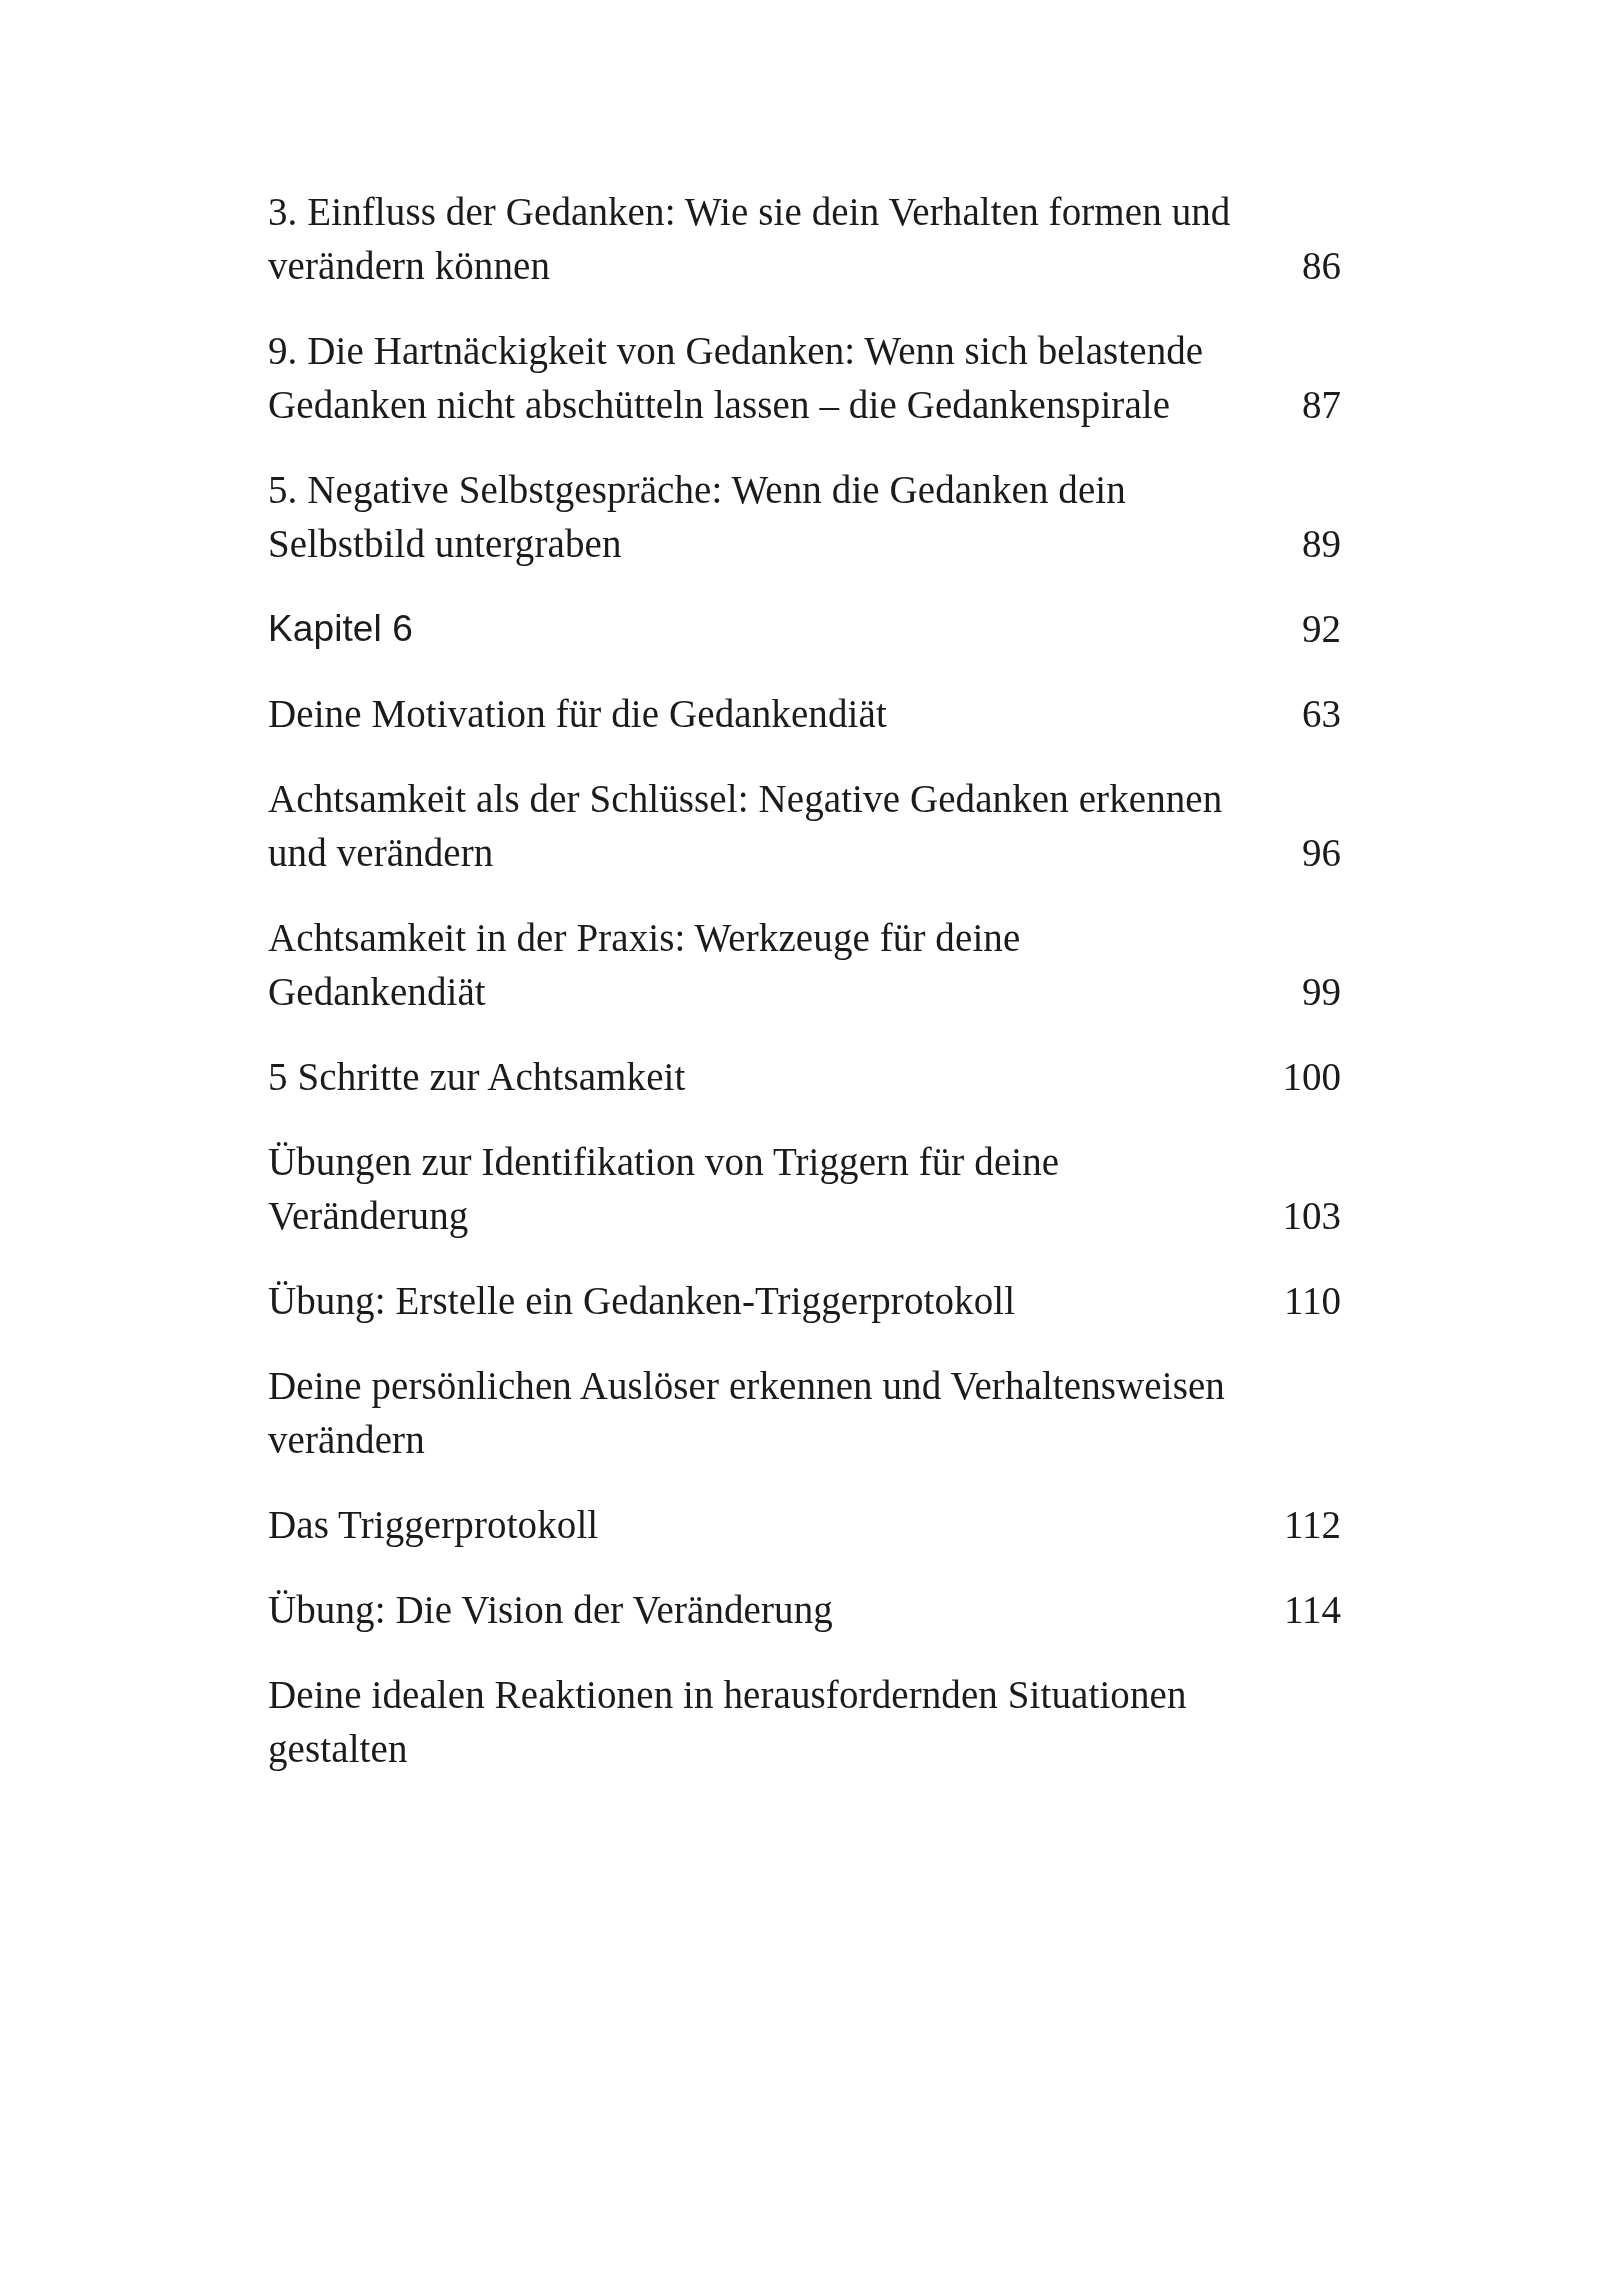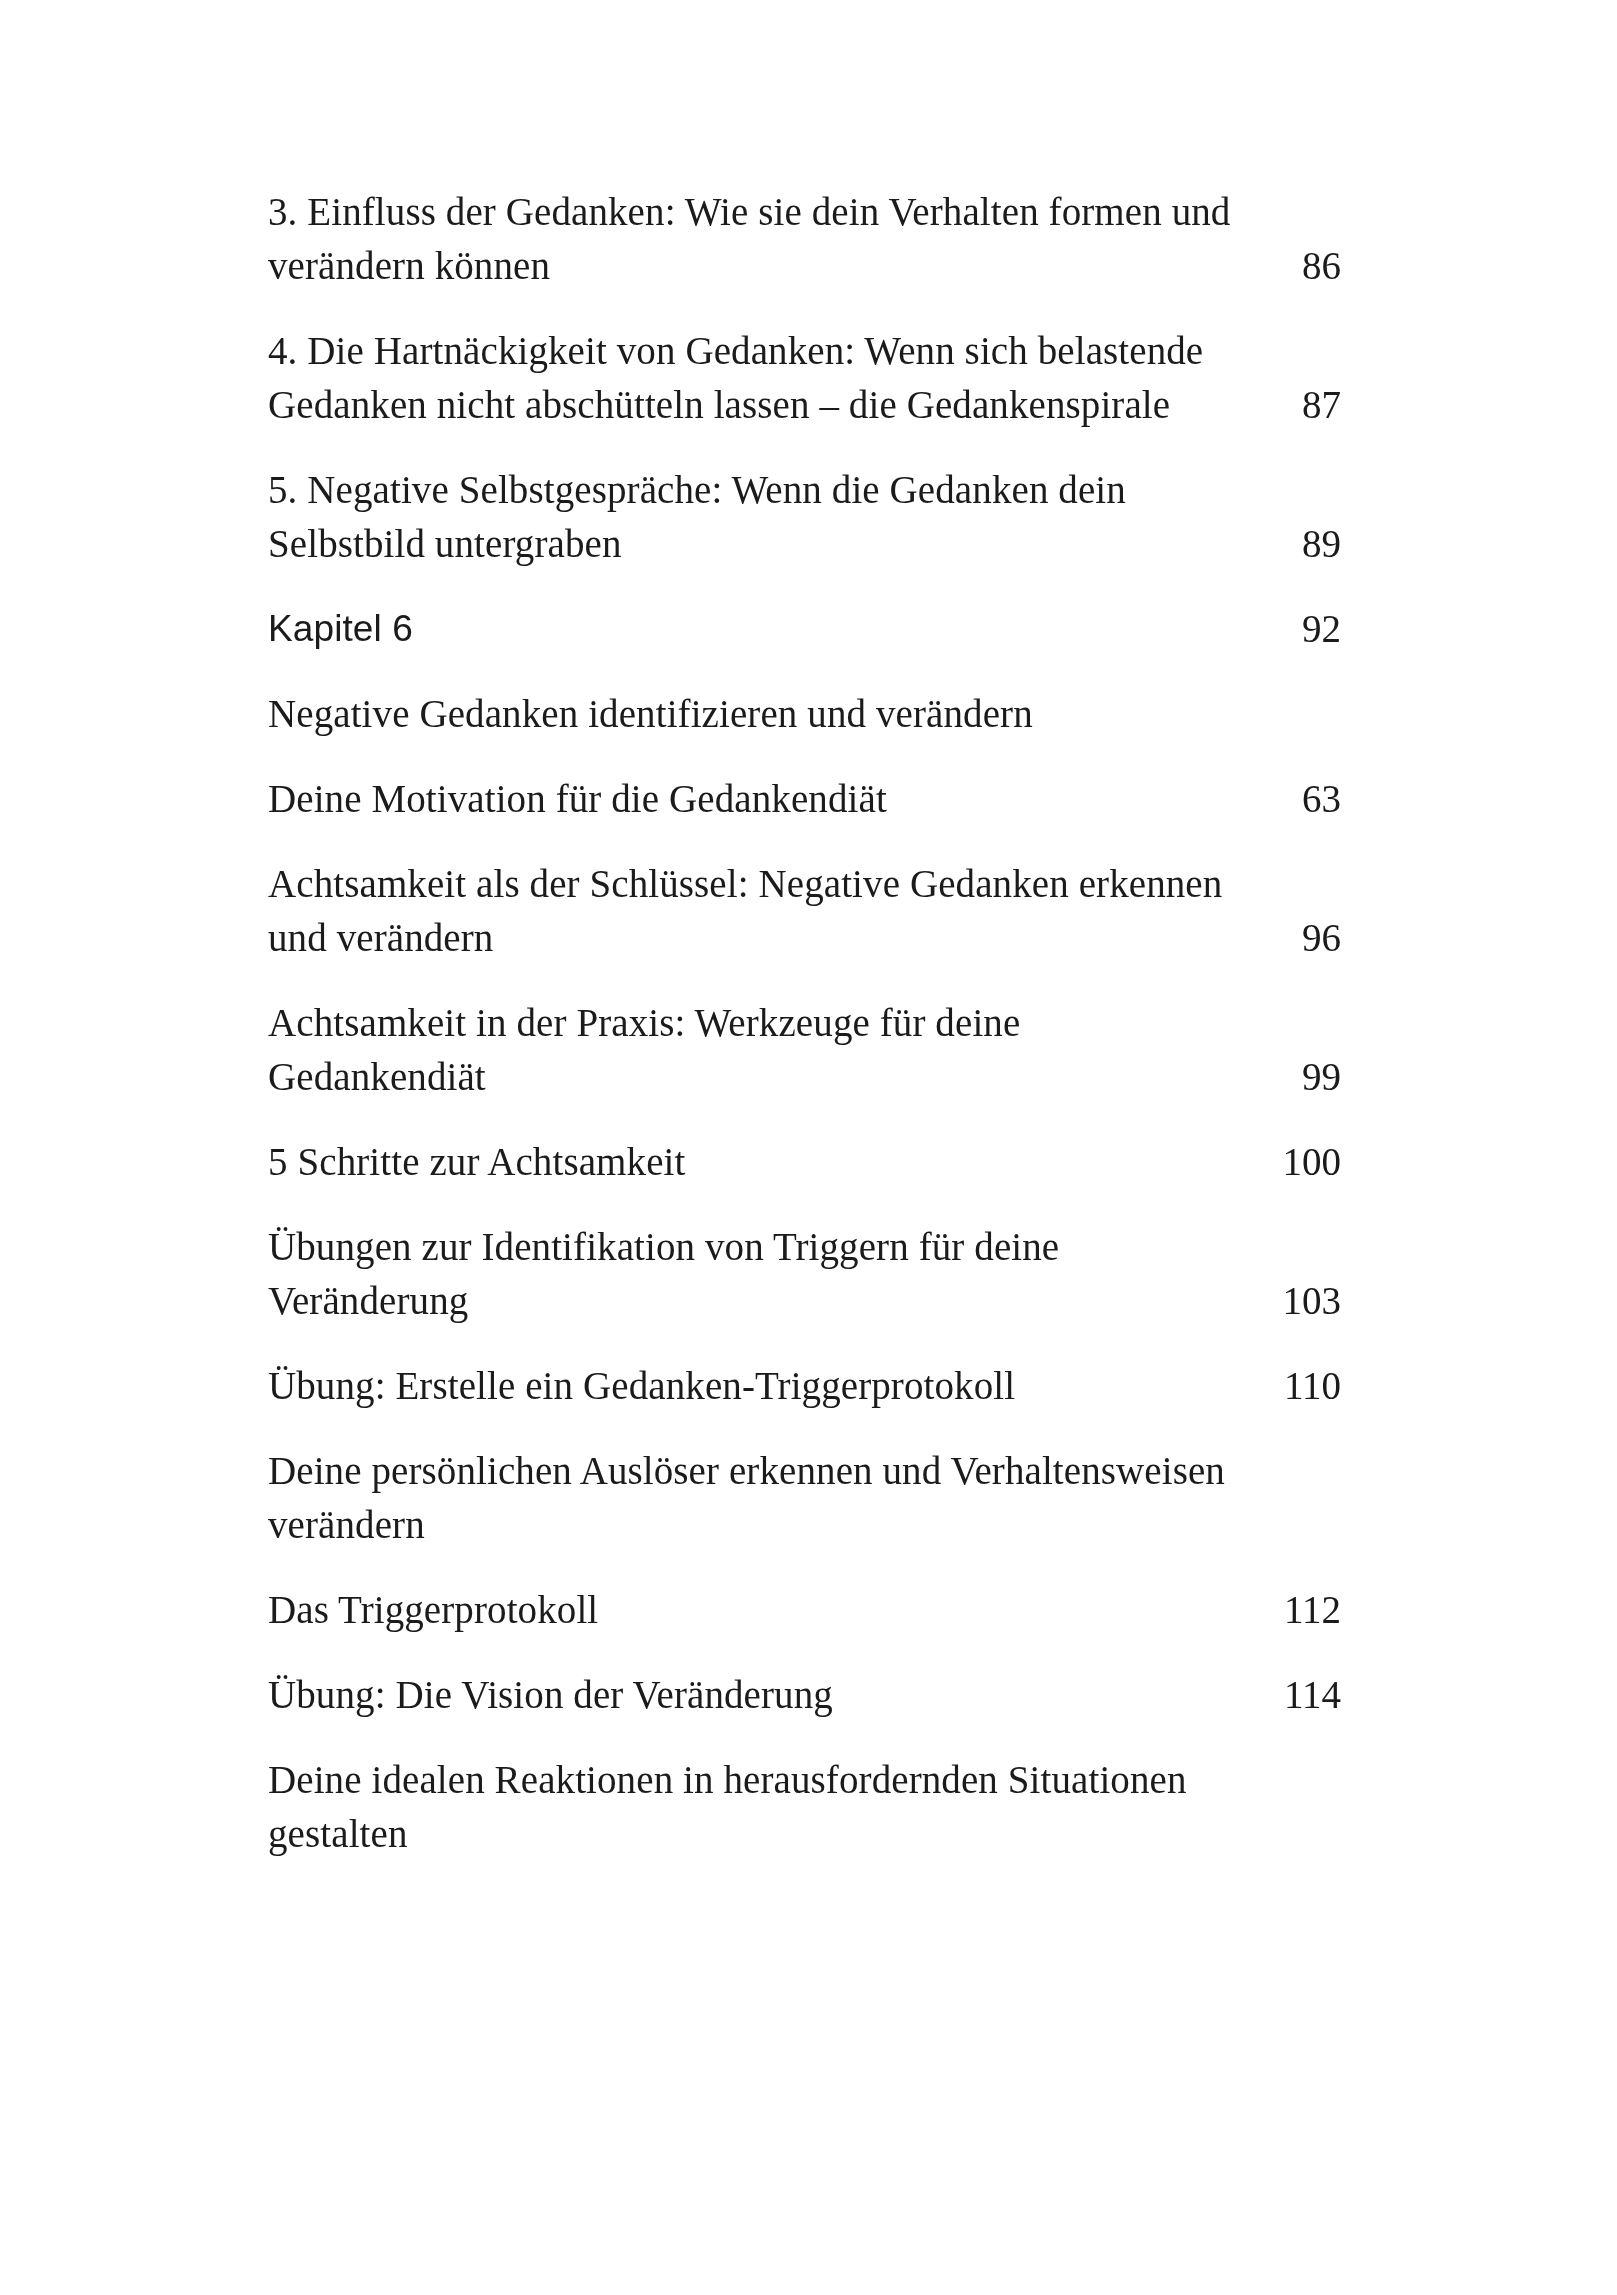--- a/index.html
+++ b/index.html
@@ -57,38 +57,34 @@
 
 <div class="page">
   <div class="toc-content">
 
     <div class="toc-entry">
       <span class="label">3. Einfluss der Gedanken: Wie sie dein Verhalten formen und verändern können</span>
       <span class="pagenum">86</span>
     </div>
 
     <div class="toc-entry">
-      <span class="label">4. Die Hartnäckigkeit von Gedanken: Wenn sich belastende Gedanken nicht abschütteln lassen – die Gedankenspirale</span>
+      <span class="label">9. Die Hartnäckigkeit von Gedanken: Wenn sich belastende Gedanken nicht abschütteln lassen – die Gedankenspirale</span>
       <span class="pagenum">87</span>
     </div>
 
     <div class="toc-entry">
       <span class="label">5. Negative Selbstgespräche: Wenn die Gedanken dein Selbstbild untergraben</span>
       <span class="pagenum">89</span>
     </div>
 
     <div class="toc-entry chapter">
       <span class="label">Kapitel 6</span>
       <span class="pagenum">92</span>
     </div>
 
-    <div class="toc-entry">
-      <span class="label">Negative Gedanken identifizieren und verändern</span>
-      <span class="pagenum"></span>
-    </div>
 
     <div class="toc-entry">
       <span class="label">Deine Motivation für die Gedankendiät</span>
       <span class="pagenum">63</span>
     </div>
 
     <div class="toc-entry">
       <span class="label">Achtsamkeit als der Schlüssel: Negative Gedanken erkennen und verändern</span>
       <span class="pagenum">96</span>
     </div>

